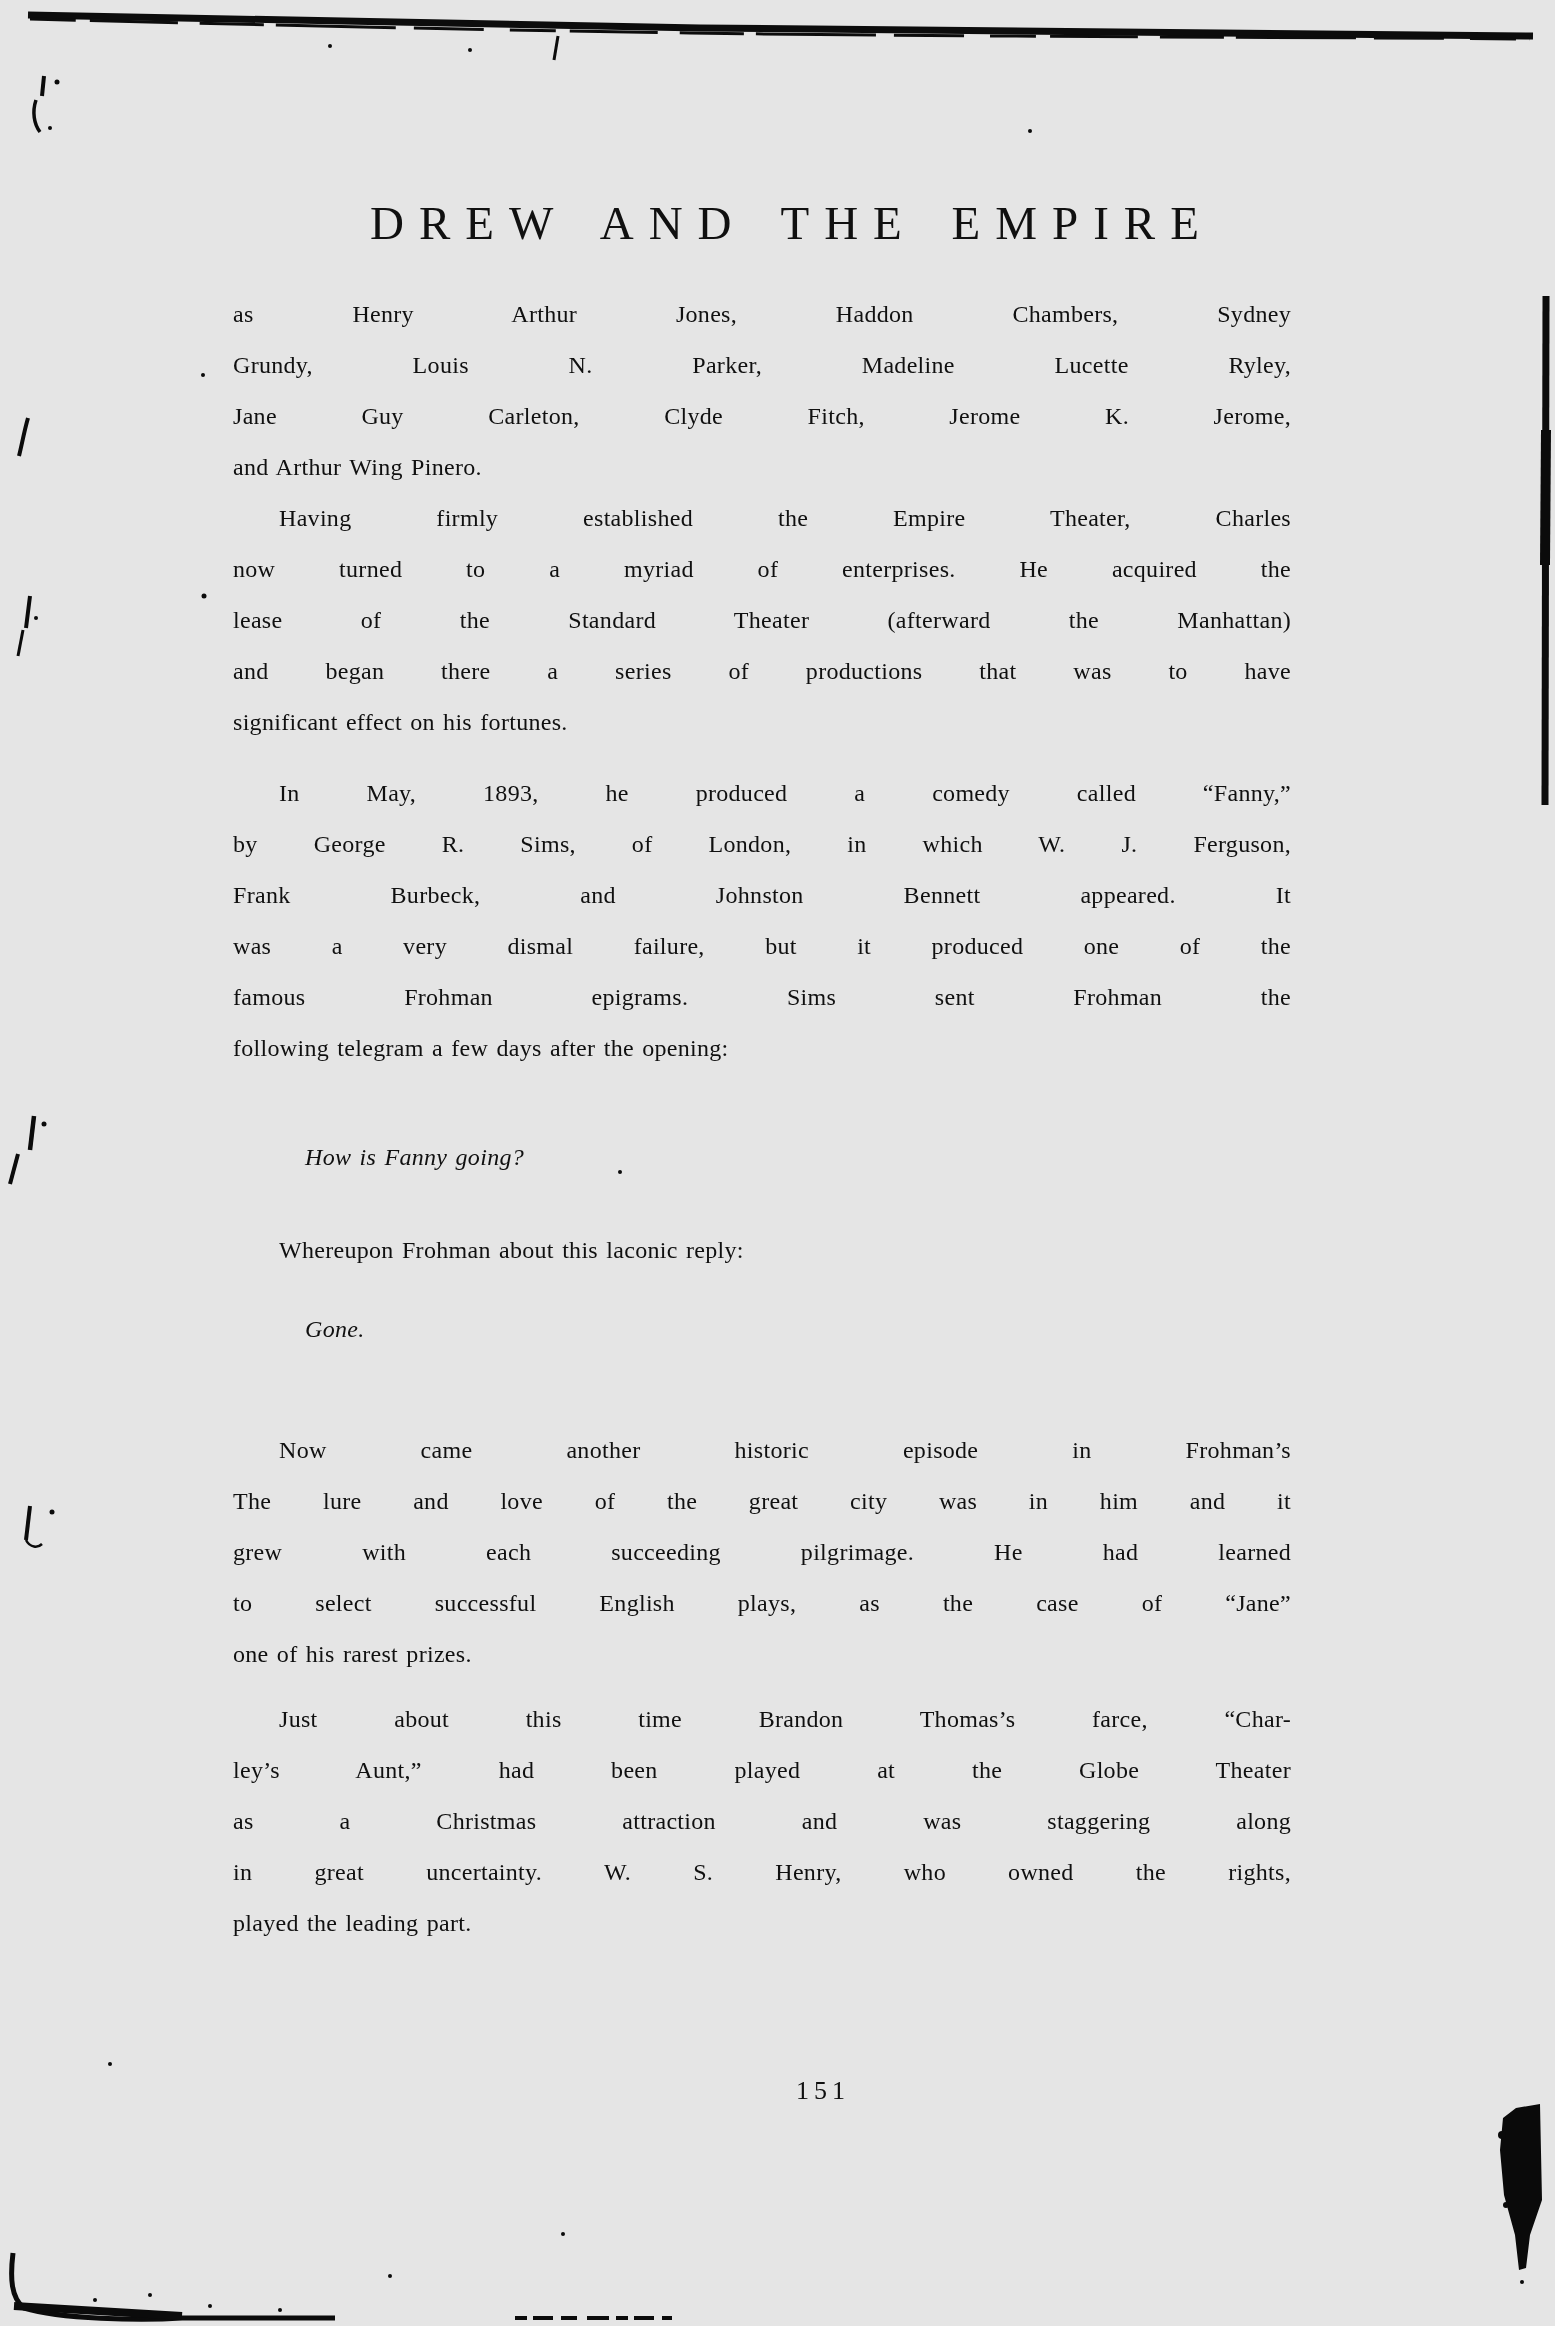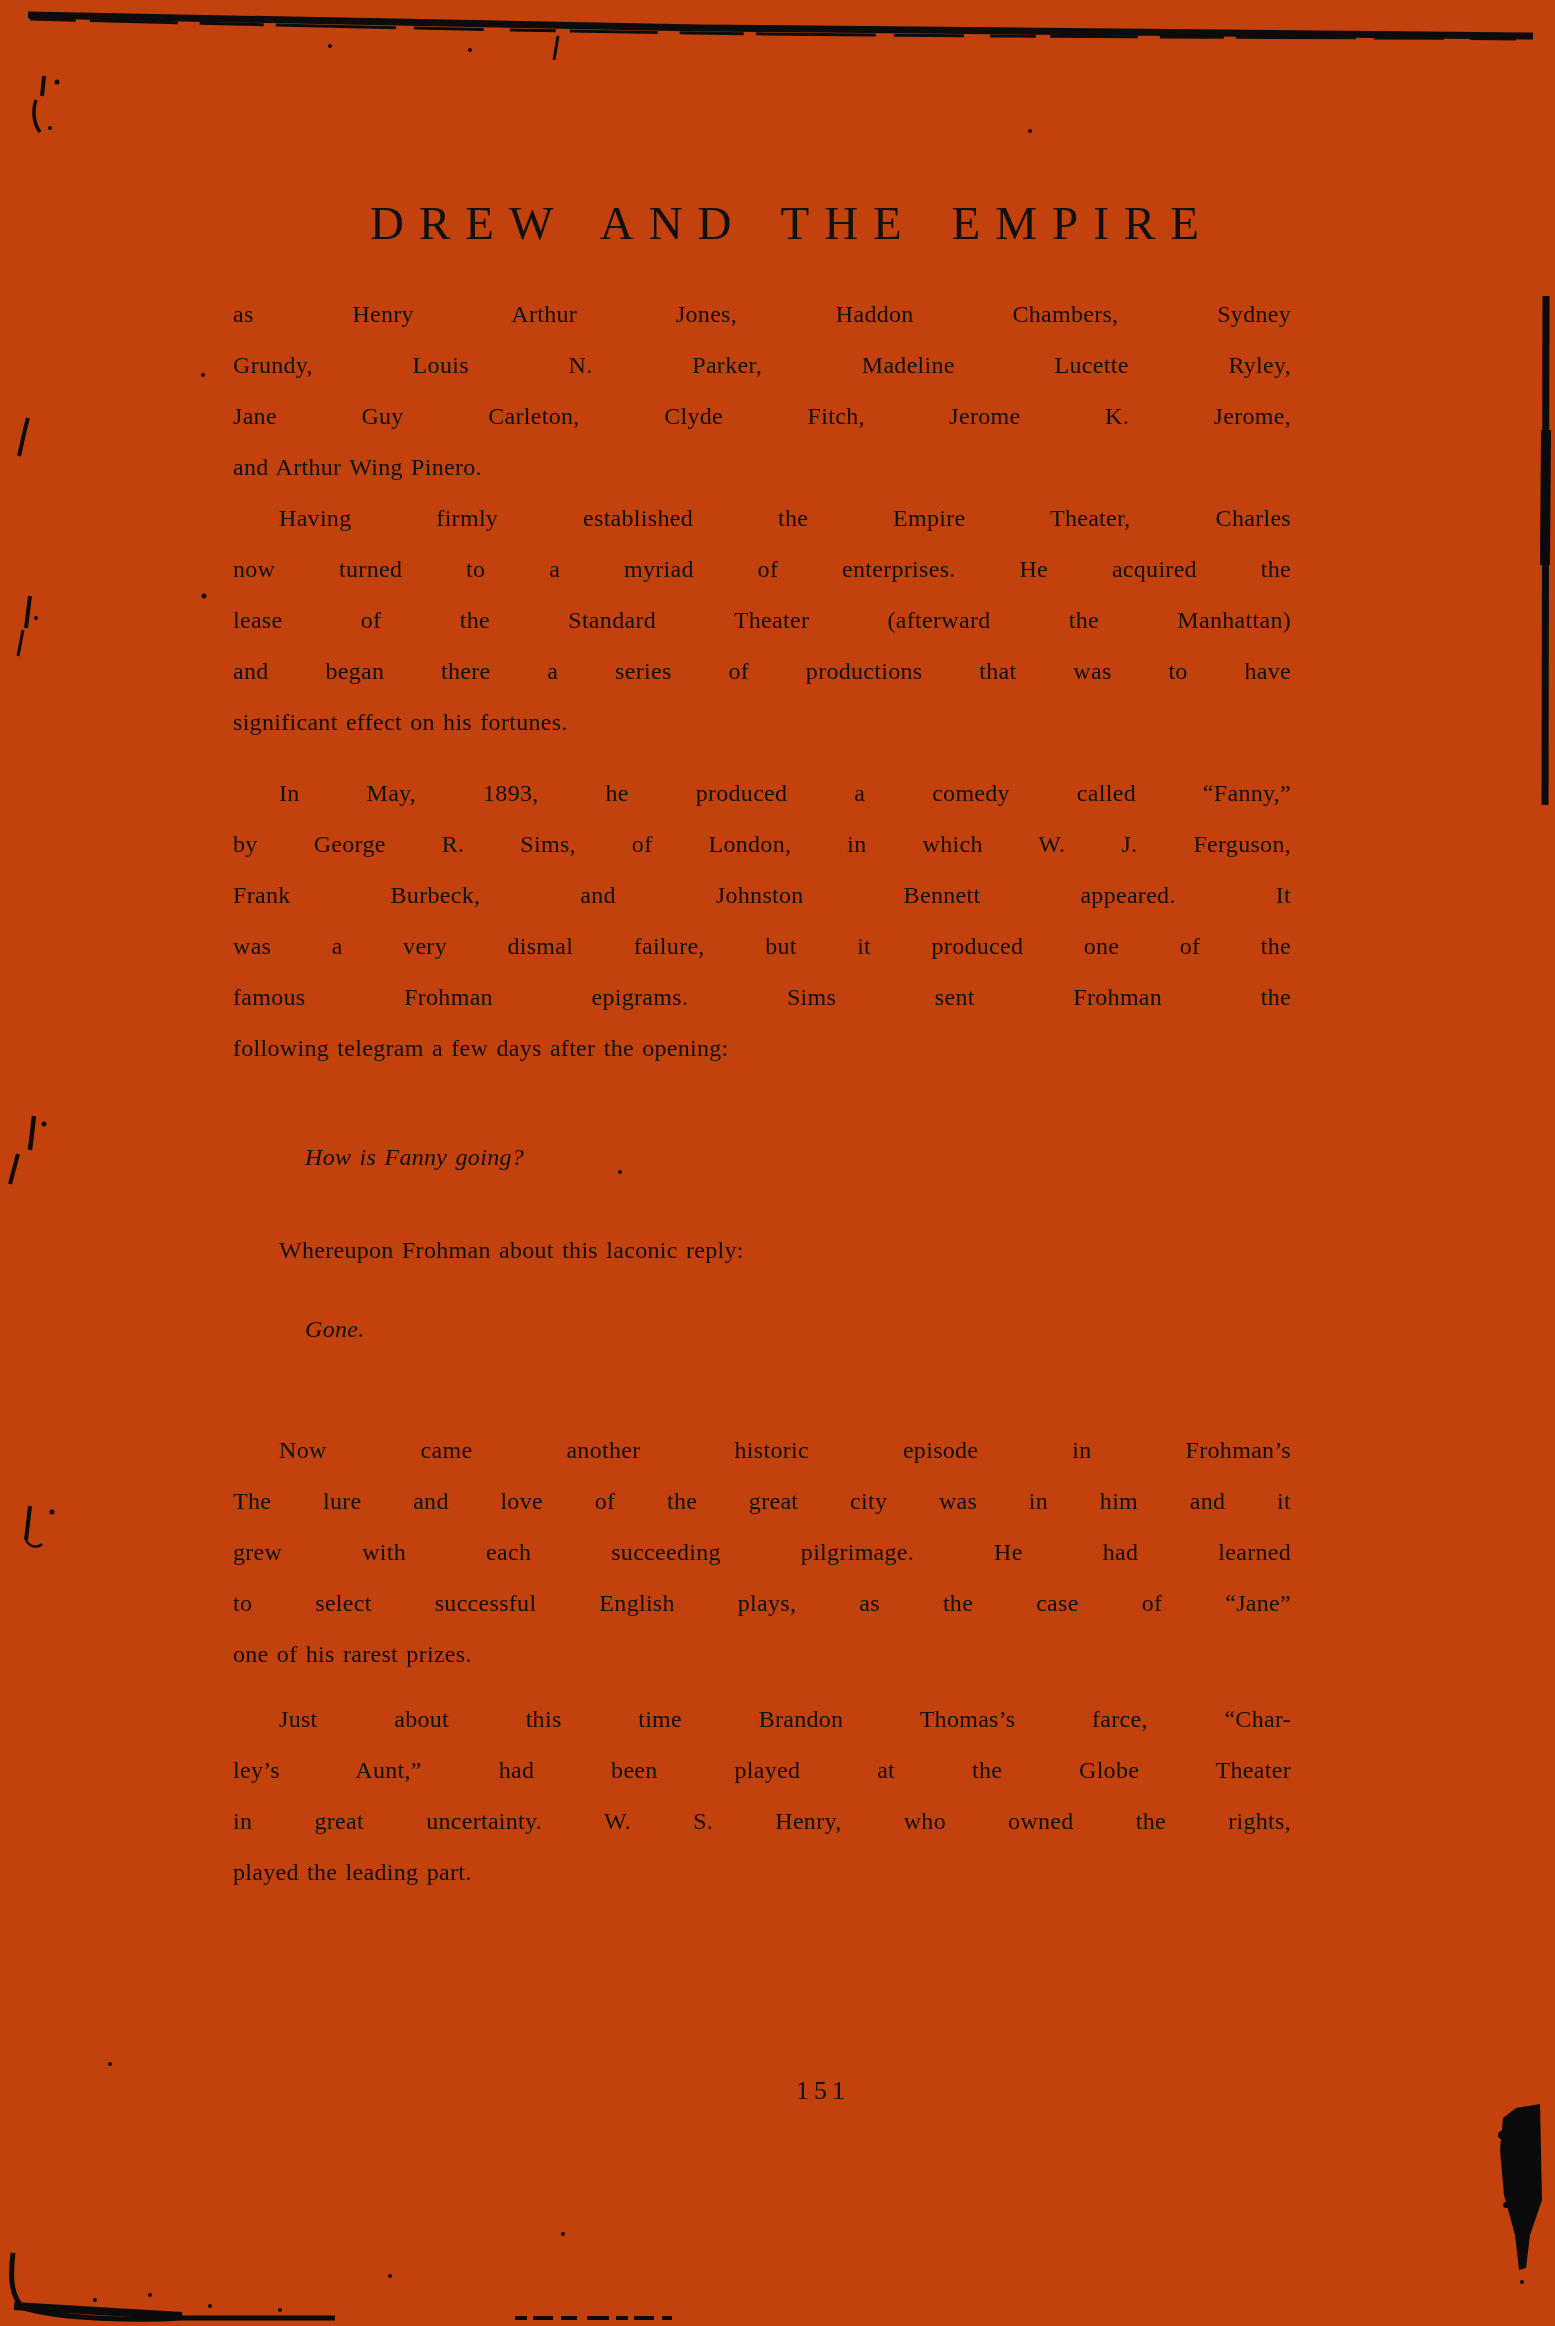--- a/index.html
+++ b/index.html
@@ -4,21 +4,21 @@
 <style>
   html, body {
     margin: 0;
     padding: 0;
     background: #ffffff;
   }
   .page {
     position: relative;
     width: 1555px;
     height: 2326px;
-    background: #c2410c;
+    background: #e5e5e5;
     overflow: hidden;
     font-family: "Liberation Serif", "DejaVu Serif", serif;
     color: #101010;
   }
   .artifacts {
     position: absolute;
     left: 0; top: 0;
     width: 1555px; height: 2326px;
     pointer-events: none;
   }
@@ -170,20 +170,21 @@
       <div class="line indent">Now came another historic episode in Frohman’s</div>
       <div class="line">The lure and love of the great city was in him and it</div>
       <div class="line">grew with each succeeding pilgrimage.  He had learned</div>
       <div class="line">to select successful English plays, as the case of “Jane”</div>
       <div class="line last">one of his rarest prizes.</div>
     </div>
 
     <div class="para" id="p6">
       <div class="line indent">Just about this time Brandon Thomas’s farce, “Char-</div>
       <div class="line">ley’s Aunt,” had been played at the Globe Theater</div>
+      <div class="line">as a Christmas attraction and was staggering along</div>
       <div class="line">in great uncertainty. W. S. Henry, who owned the rights,</div>
       <div class="line last">played the leading part.</div>
     </div>
 
   </div>
 
   <div class="page-number">151</div>
 
 </div>
 

